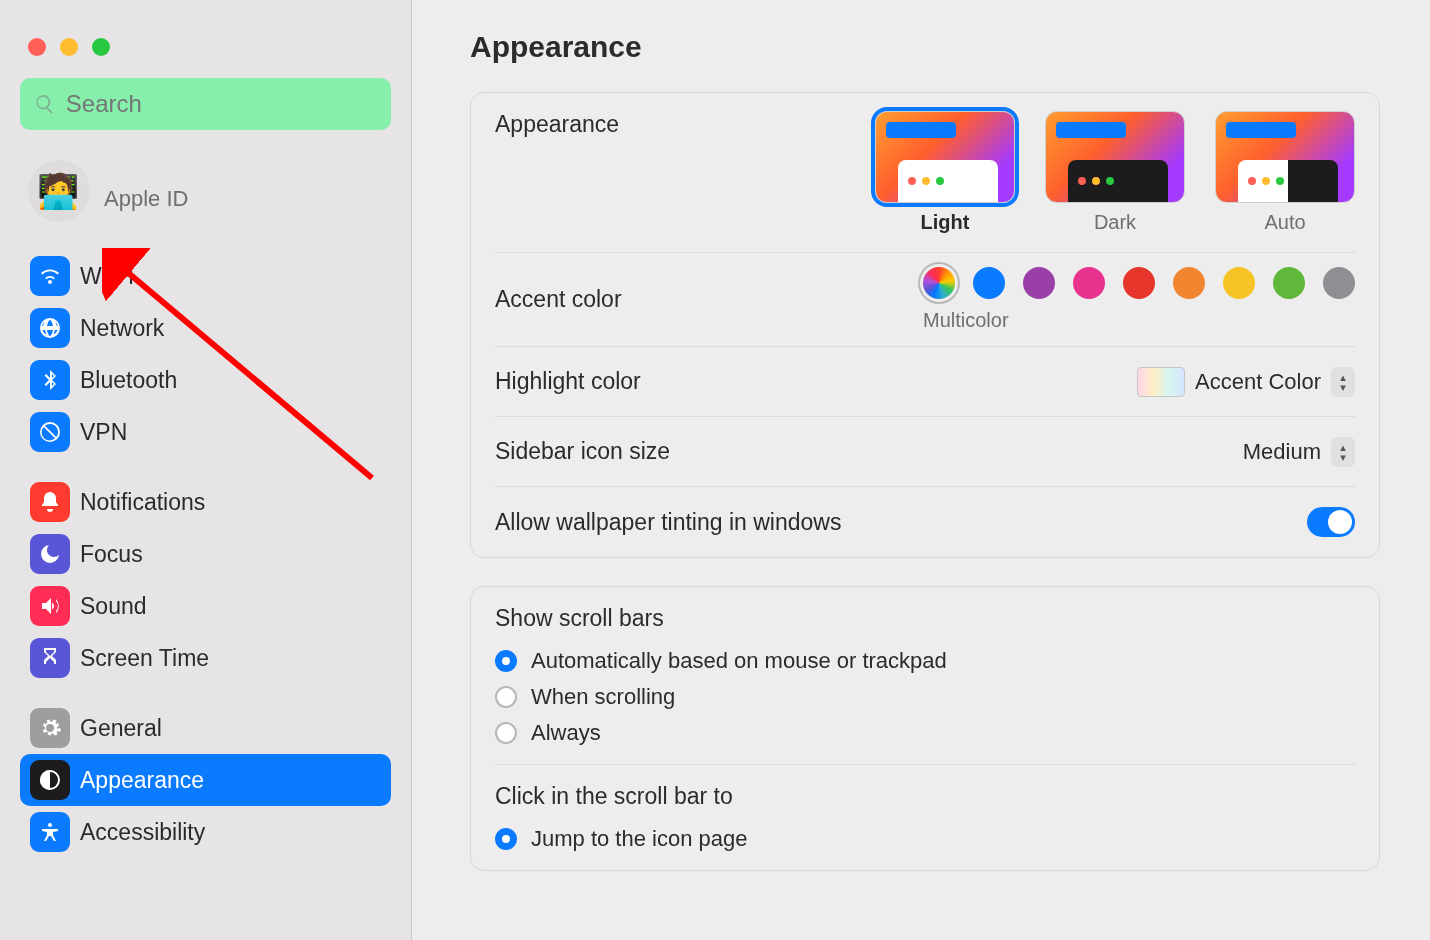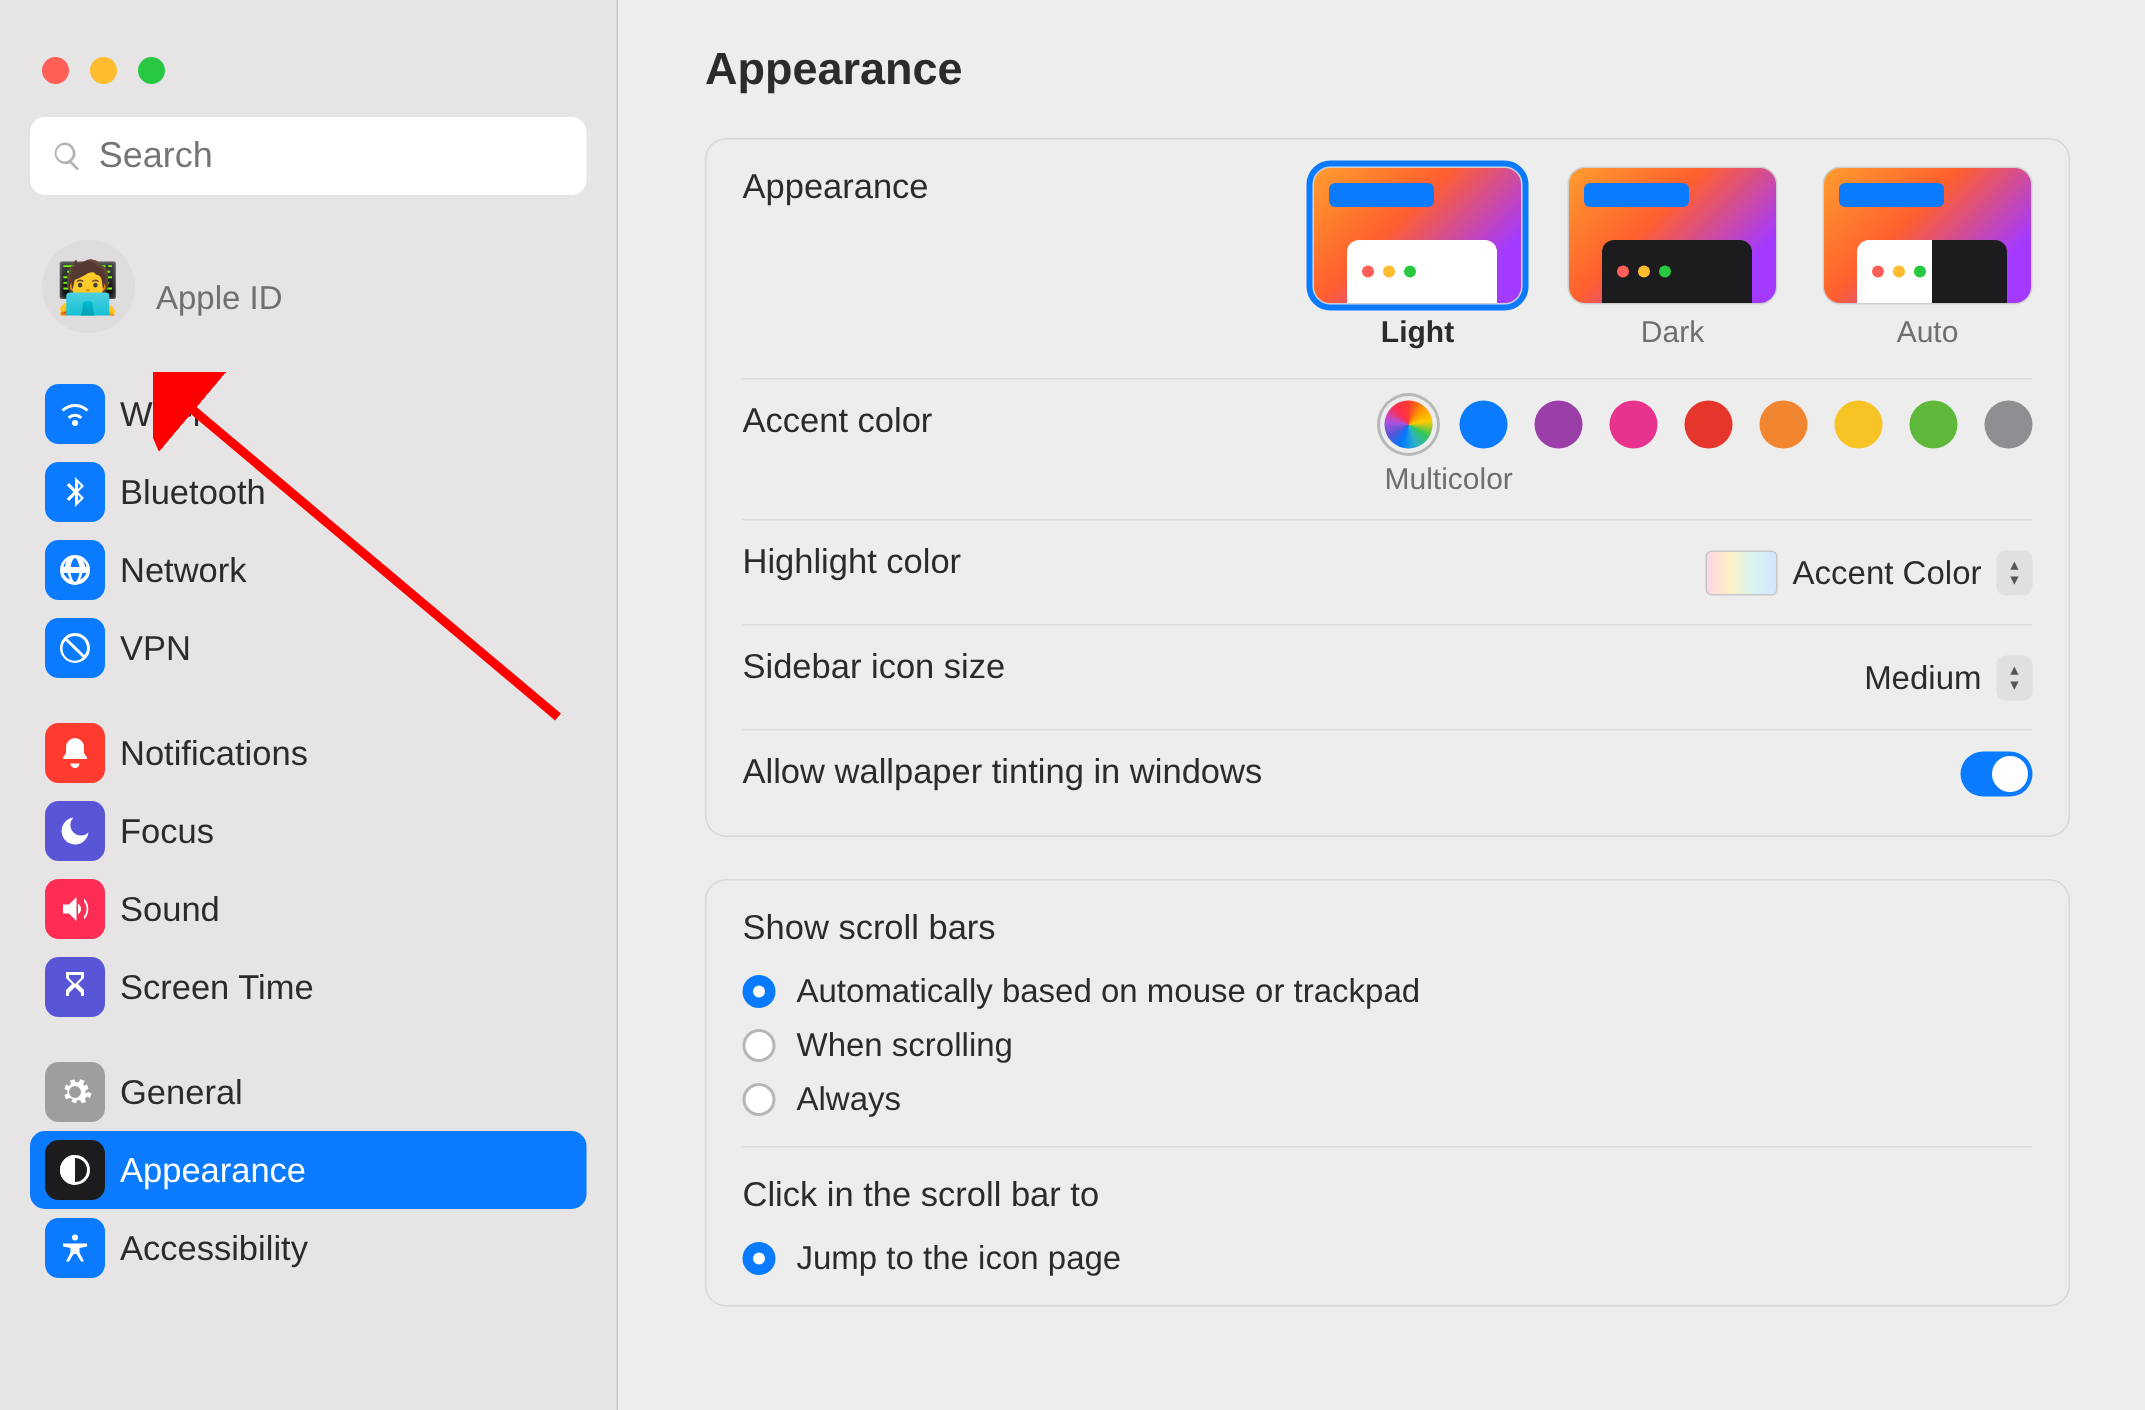--- a/index.html
+++ b/index.html
@@ -17,21 +17,21 @@
   }
   .traffic { display: flex; gap: 14px; padding: 20px 0 22px 28px; }
   .traffic span { width: 18px; height: 18px; border-radius: 50%; display: inline-block; }
   .tl-red { background: #ff5f57; }
   .tl-yellow { background: #febc2e; }
   .tl-green { background: #28c840; }
 
   .search {
     margin: 0 20px 26px 20px;
     height: 52px;
-    background: #ffffff;
+    background: #86efac;
     border-radius: 10px;
     display: flex; align-items: center;
     padding: 0 14px;
   }
   .search svg { width: 24px; height: 24px; opacity: .55; }
   .search input {
     background: transparent; border: none; outline: none;
     font-size: 24px; color: #7a7a7a; margin-left: 10px; width: 100%;
   }
 
@@ -83,21 +83,21 @@
   .page-title { font-size: 30px; font-weight: 700; color: #2b2b2d; margin-bottom: 28px; }
 
   .panel {
     background: #ededed;
     border: 1px solid #d9d8d9;
     border-radius: 14px;
     padding: 0 24px;
     margin-bottom: 28px;
   }
   .row {
-    display: flex; justify-content: space-between; 
+    display: flex; justify-content: space-between; align-items: center;
     min-height: 70px;
     border-bottom: 1px solid #dcdbdc;
     padding: 14px 0;
   }
   .row:last-child { border-bottom: none; }
   .row-label { font-size: 23px; color: #2b2b2d; }
   .row-value { font-size: 22px; color: #2b2b2d; display:flex; align-items:center; gap:10px;}
 
   
   .appear-row { align-items: flex-start; padding-top: 18px; padding-bottom: 18px; }
@@ -193,34 +193,34 @@
   <div class="group">
     <div class="side-item">
       <div class="icon ic-wifi">
           <svg viewBox="0 0 24 24">
             <path d="M12 20a2 2 0 110-4 2 2 0 010 4zm-4.9-6.1a7 7 0 019.8 0l-1.4 1.4a5 5 0 00-7 0zM3 9a13 13 0 0118 0l-1.4 1.4a11 11 0 00-15.2 0z"></path>
           </svg>
         </div>
       <span>Wi-Fi</span>
     </div>
     <div class="side-item">
+      <div class="icon ic-net">
+          <svg viewBox="0 0 24 24">
+            <path d="M12 2a10 10 0 100 20 10 10 0 000-20zm0 2c1 0 2.5 2.7 2.9 6H9.1C9.5 6.7 11 4 12 4zm-4.9 6H4.3a8 8 0 012.3-4.4C6 7 5.4 8.4 5.1 10h2zm11.8 0C18.6 8.4 18 7 17.4 5.6A8 8 0 0119.7 10h-0.8zM4.3 14h2.8c.3 1.6.9 3 1.5 4.4A8 8 0 014.3 14zm4.8 0h5.8c-.4 3.3-1.9 6-2.9 6s-2.5-2.7-2.9-6zm7.8 0h2.8a8 8 0 01-4.3 4.4c.6-1.4 1.2-2.8 1.5-4.4z"></path>
+          </svg>
+        </div>
+      <span>Network</span>
+    </div>
+    <div class="side-item">
       <div class="icon ic-bt">
           <svg viewBox="0 0 24 24">
             <path d="M12 2l6 6-4 4 4 4-6 6V14l-4 4-1.5-1.5L11 12 6.5 7.5 8 6l4 4V2zm2 4v4l2-2-2-2zm0 8v4l2-2-2-2z"></path>
           </svg>
         </div>
       <span>Bluetooth</span>
-    </div>
-    <div class="side-item">
-      <div class="icon ic-net">
-          <svg viewBox="0 0 24 24">
-            <path d="M12 2a10 10 0 100 20 10 10 0 000-20zm0 2c1 0 2.5 2.7 2.9 6H9.1C9.5 6.7 11 4 12 4zm-4.9 6H4.3a8 8 0 012.3-4.4C6 7 5.4 8.4 5.1 10h2zm11.8 0C18.6 8.4 18 7 17.4 5.6A8 8 0 0119.7 10h-0.8zM4.3 14h2.8c.3 1.6.9 3 1.5 4.4A8 8 0 014.3 14zm4.8 0h5.8c-.4 3.3-1.9 6-2.9 6s-2.5-2.7-2.9-6zm7.8 0h2.8a8 8 0 01-4.3 4.4c.6-1.4 1.2-2.8 1.5-4.4z"></path>
-          </svg>
-        </div>
-      <span>Network</span>
     </div>
     <div class="side-item">
       <div class="icon ic-vpn">
           <svg viewBox="0 0 24 24">
             <path d="M12 2a10 10 0 100 20 10 10 0 000-20zm0 2a8 8 0 016.3 12.9L6.9 5.7A8 8 0 0112 4zm-6.3 3.1l11.4 11.2A8 8 0 015.7 7.1z"></path>
           </svg>
         </div>
       <span>VPN</span>
     </div>
   </div>

